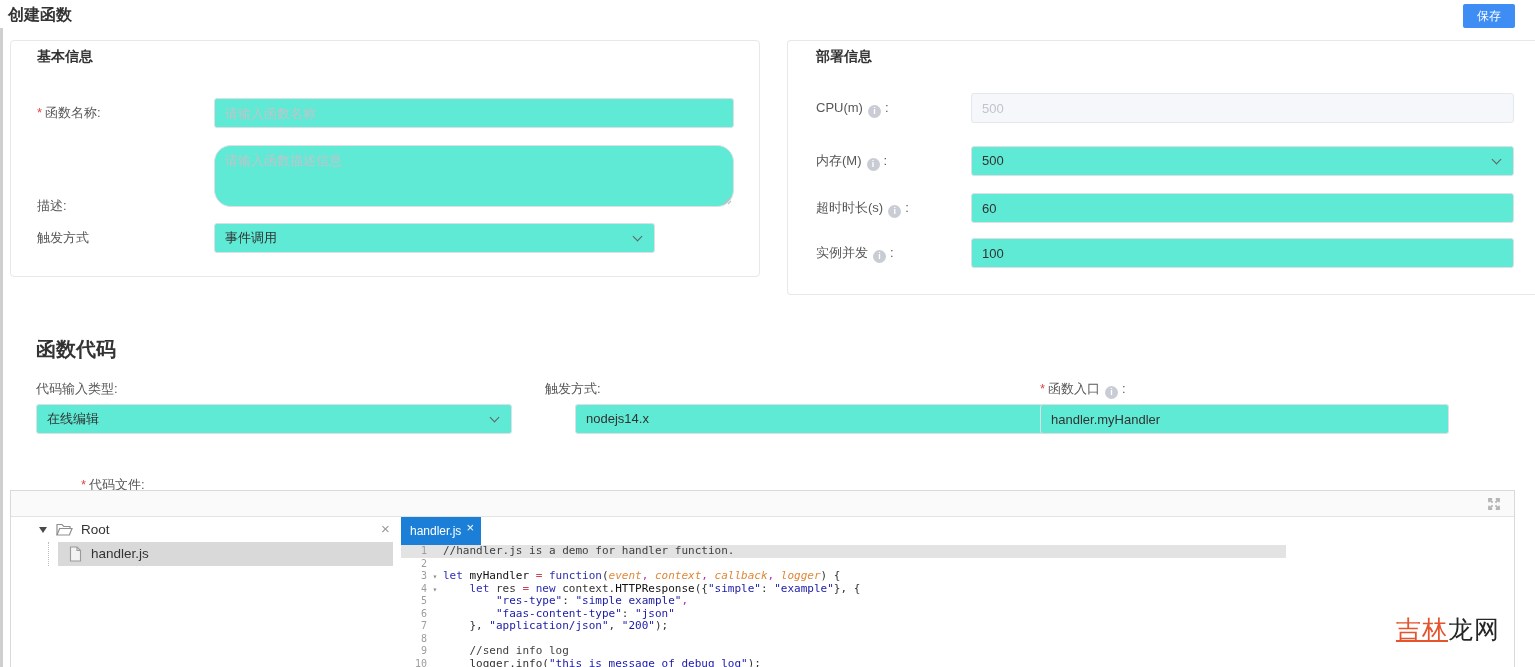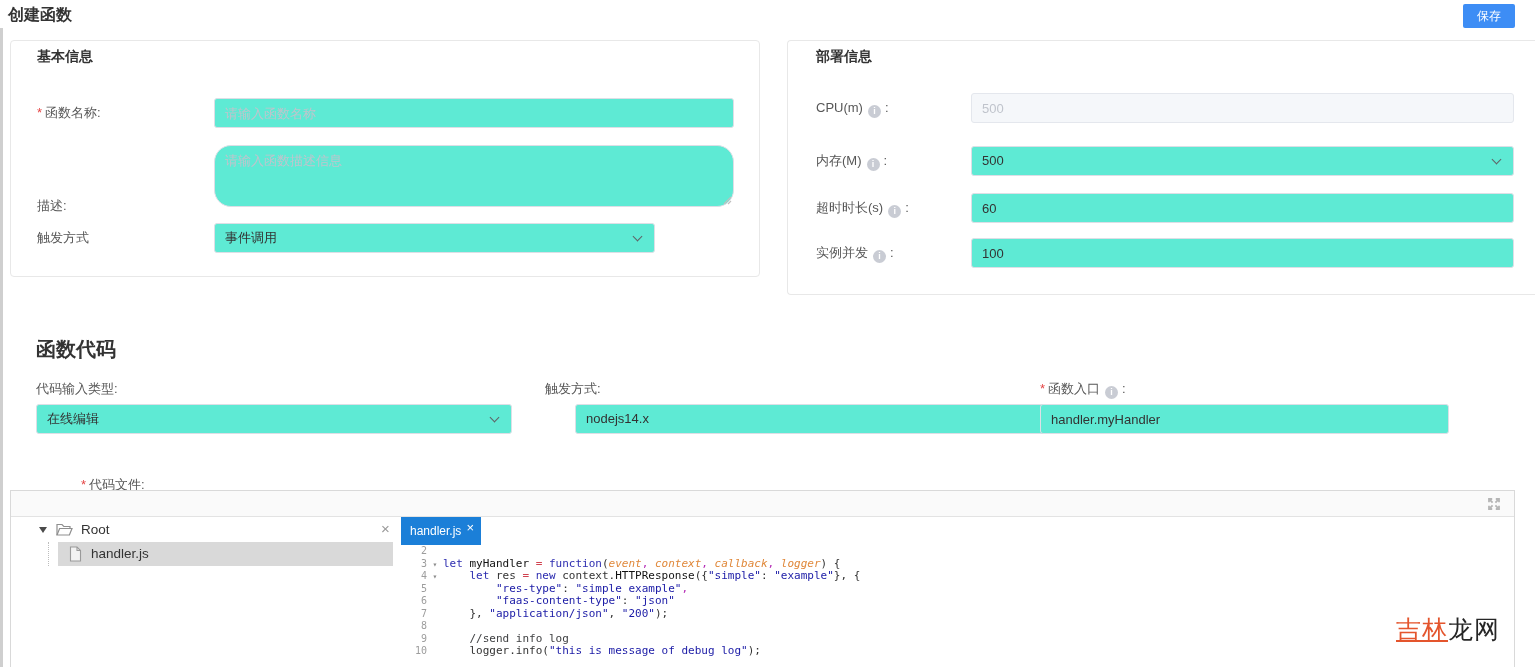--- a/index.html
+++ b/index.html
@@ -187,20 +187,21 @@
           </svg>
           <span class="file-lbl">handler.js</span>
         </div>
       </div>
       <div class="ed-main">
         <div class="ed-tab">
           <span>handler.js</span>
           <span class="tab-close">×</span>
         </div>
         <div class="code" id="code-lines">
+            <div class="code-line active"><span class="ln">1</span><span class="fold"></span><span><span class="tok-c">//handler.js is a demo for handler function.</span></span></div>
             <div class="code-line"><span class="ln">2</span><span class="fold"></span><span></span></div>
             <div class="code-line"><span class="ln">3</span><span class="fold">▾</span><span><span class="tok-k">let</span><span class="tok-t"> </span><span class="tok-f">myHandler</span><span class="tok-t"> </span><span class="tok-o">=</span><span class="tok-t"> </span><span class="tok-k">function</span><span class="tok-t">(</span><span class="tok-p">event</span><span class="tok-m">,</span><span class="tok-t"> </span><span class="tok-p">context</span><span class="tok-m">,</span><span class="tok-t"> </span><span class="tok-p">callback</span><span class="tok-m">,</span><span class="tok-t"> </span><span class="tok-p">logger</span><span class="tok-t">) {</span></span></div>
             <div class="code-line"><span class="ln">4</span><span class="fold">▾</span><span><span class="tok-t">    </span><span class="tok-k">let</span><span class="tok-t"> res </span><span class="tok-o">=</span><span class="tok-t"> </span><span class="tok-k">new</span><span class="tok-t"> context.</span><span class="tok-f">HTTPResponse</span><span class="tok-t">({</span><span class="tok-s">"simple"</span><span class="tok-t">: </span><span class="tok-s">"example"</span><span class="tok-t">}, {</span></span></div>
             <div class="code-line"><span class="ln">5</span><span class="fold"></span><span><span class="tok-t">        </span><span class="tok-s">"res-type"</span><span class="tok-t">: </span><span class="tok-s">"simple example"</span><span class="tok-m">,</span></span></div>
             <div class="code-line"><span class="ln">6</span><span class="fold"></span><span><span class="tok-t">        </span><span class="tok-s">"faas-content-type"</span><span class="tok-t">: </span><span class="tok-s">"json"</span></span></div>
             <div class="code-line"><span class="ln">7</span><span class="fold"></span><span><span class="tok-t">    }, </span><span class="tok-s">"application/json"</span><span class="tok-t">, </span><span class="tok-s">"200"</span><span class="tok-t">);</span></span></div>
             <div class="code-line"><span class="ln">8</span><span class="fold"></span><span></span></div>
             <div class="code-line"><span class="ln">9</span><span class="fold"></span><span><span class="tok-t">    </span><span class="tok-c">//send info log</span></span></div>
             <div class="code-line"><span class="ln">10</span><span class="fold"></span><span><span class="tok-t">    </span><span class="tok-t">logger.info(</span><span class="tok-s">"this is message of debug log"</span><span class="tok-t">);</span></span></div>
           </div>

